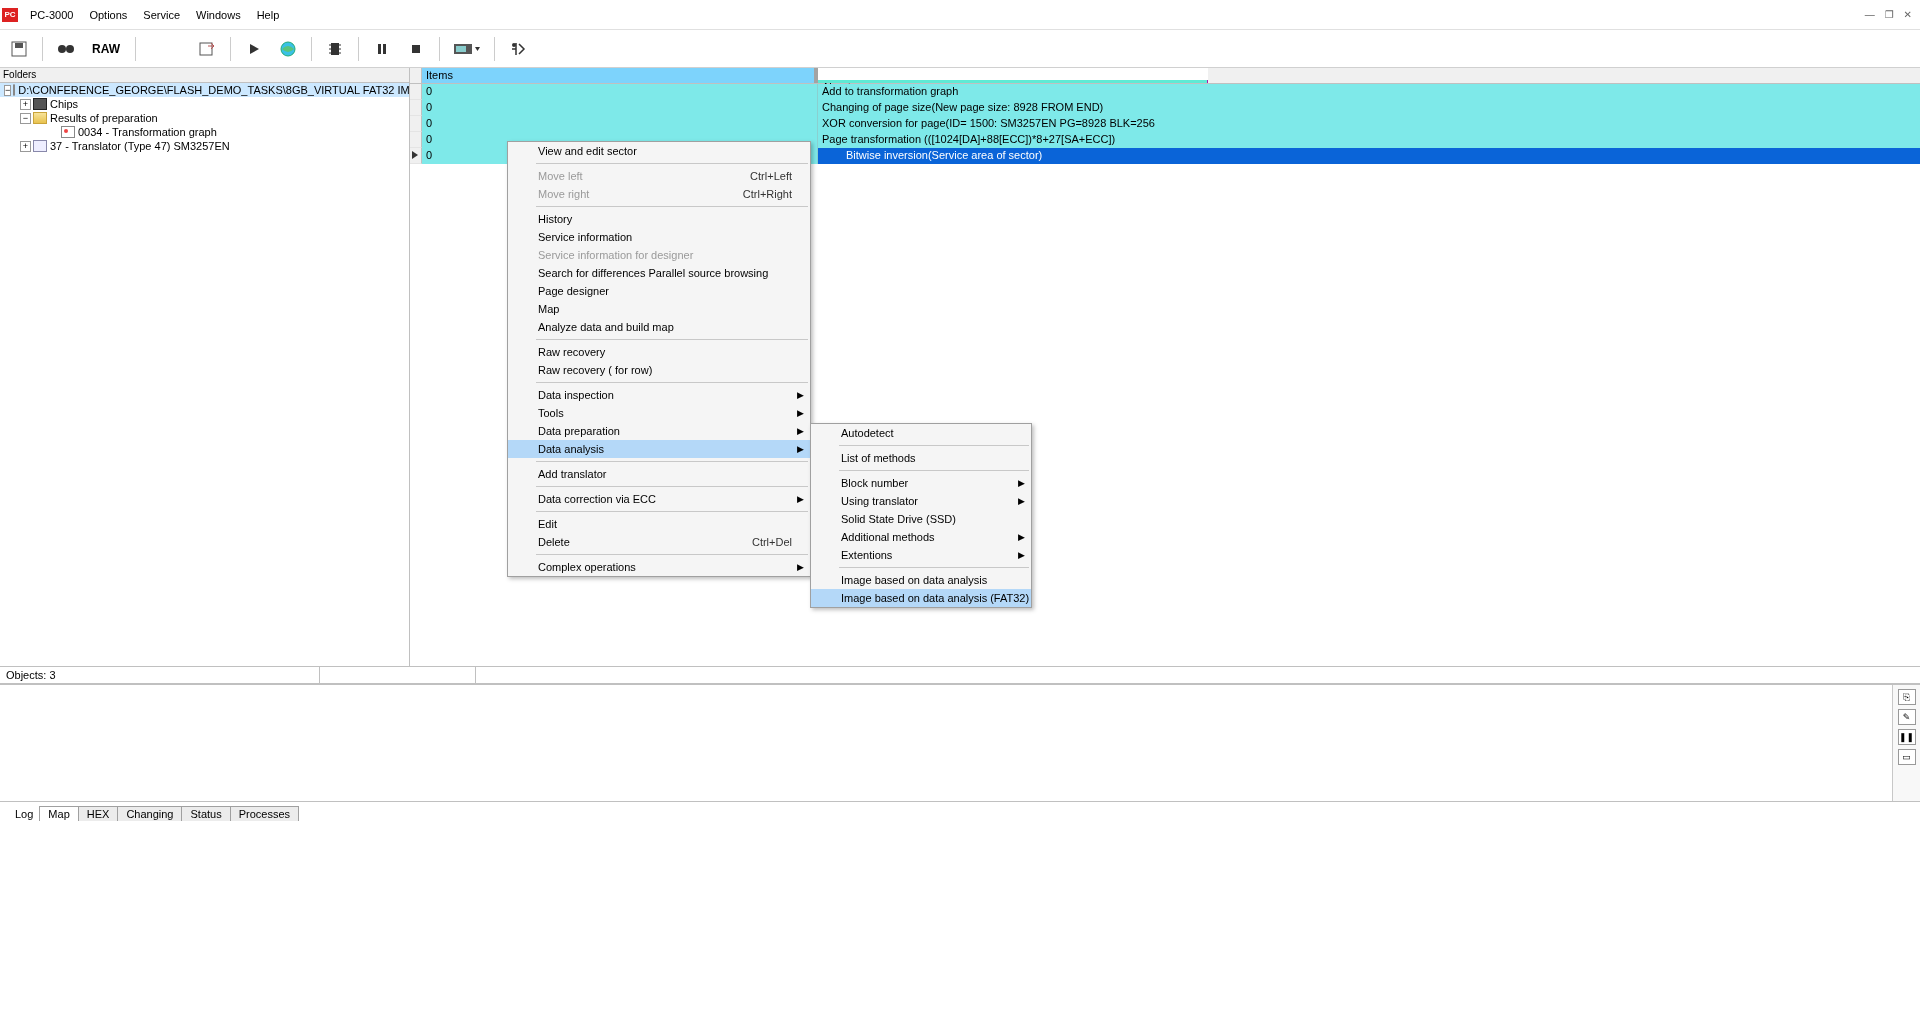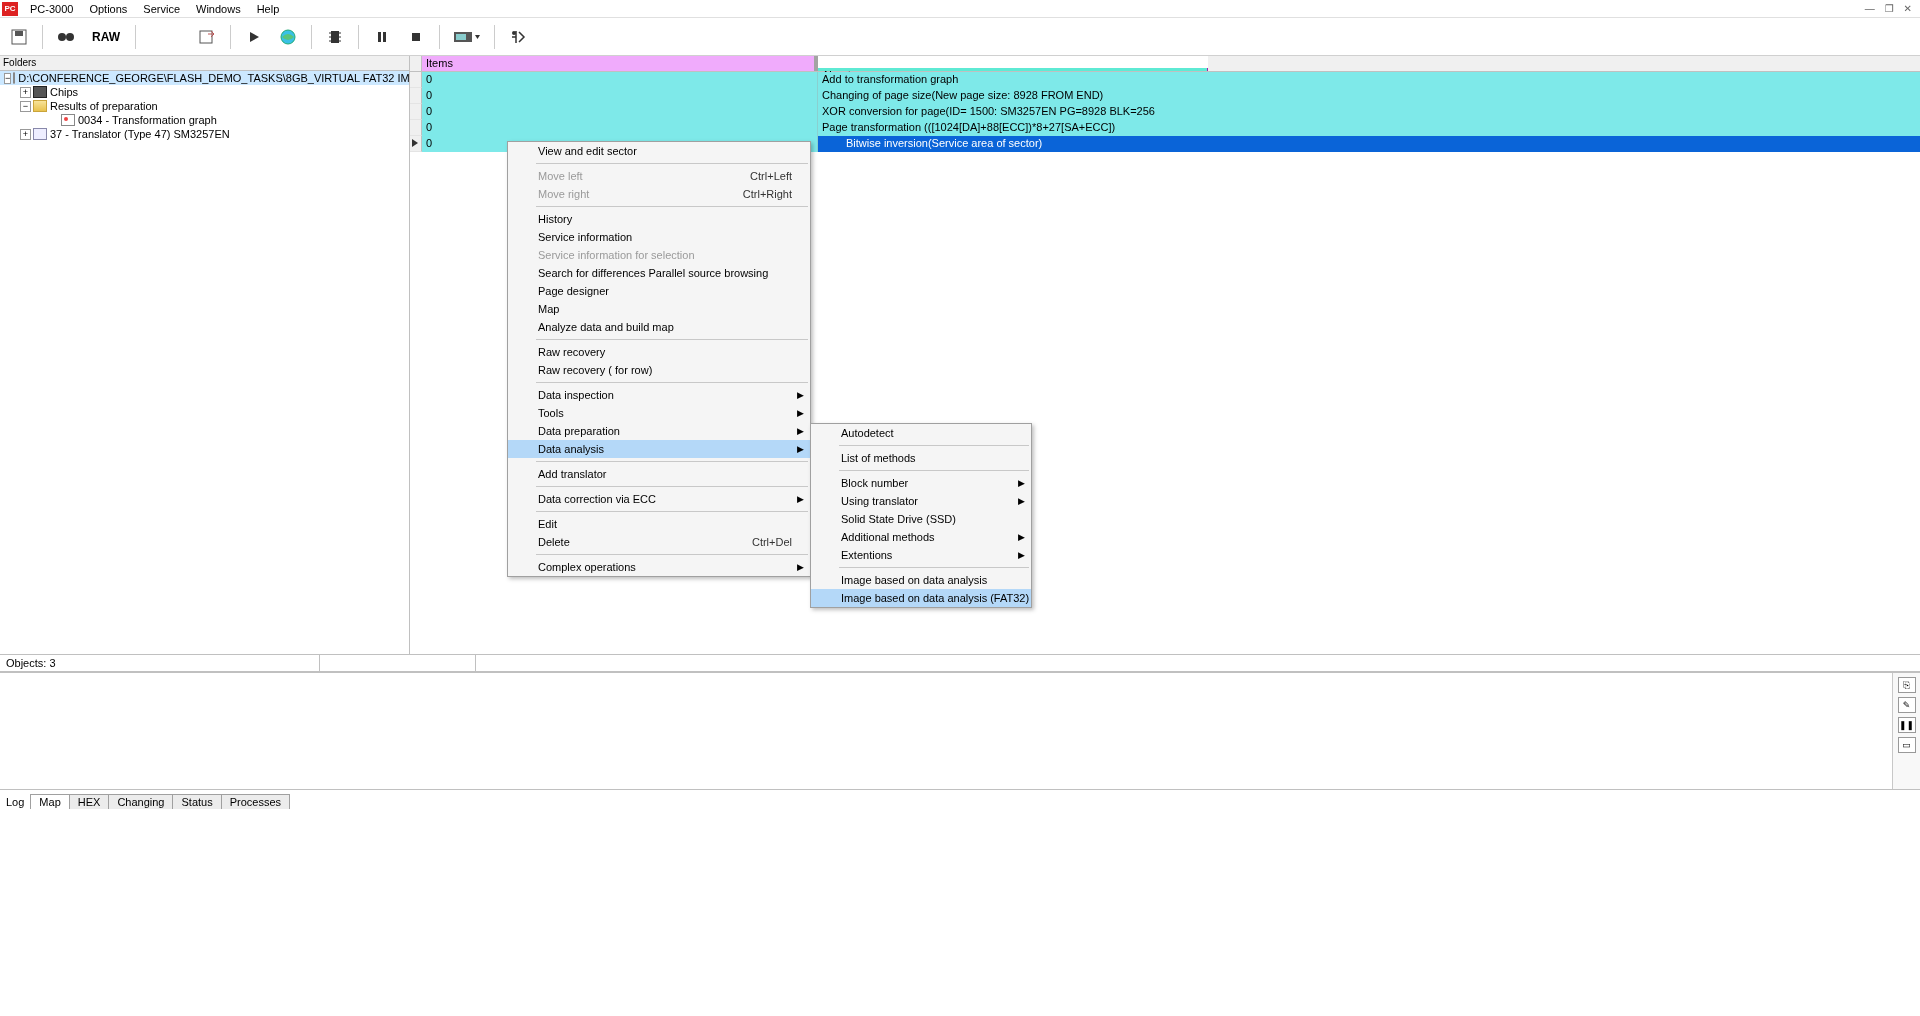--- a/index.html
+++ b/index.html
@@ -1,19 +1,19 @@
 <!DOCTYPE html>
 <html><head>
 <meta charset="utf-8">
 <style>
 * { margin: 0; padding: 0; box-sizing: border-box; }
 body { font-family: "Segoe UI", Tahoma, sans-serif; font-size: 11px; background: #fff; color: #000; overflow: hidden; width: 1920px; height: 1016px; position: relative; }
 
 
-.titlebar { height: 18px; background: #fff; display: flex; align-items: center; border-bottom: 1px solid #e0e0e0; text-align: right; }
+.titlebar { height: 30px; background: #fff; display: flex; align-items: center; border-bottom: 1px solid #e0e0e0; text-align: right; }
 .titlebar .app-icon { width: 16px; height: 14px; background: #d22; margin: 0 4px 0 2px; display:flex; align-items:center; justify-content:center; color:#fff; font-size:8px; font-weight:bold;}
 .titlebar .menu { display: flex; gap: 0; }
 .titlebar .menu span { padding: 0 8px; cursor: default; }
 .titlebar .window-controls { margin-left: auto; display: flex; gap: 2px; padding-right: 4px; font-size: 10px; color:#666;}
 .titlebar .window-controls span { padding: 0 4px; }
 
 
 .toolbar { height: 38px; background: #fff; border-bottom: 1px solid #d0d0d0; display: flex; align-items: center; padding: 2px 6px; gap: 8px; }
 .tbbtn { min-width: 26px; height: 26px; display: flex; align-items: center; justify-content: center; border: 1px solid transparent; border-radius: 2px; font-size: 11px; }
 .vsep { width: 1px; height: 24px; background: #ccc; margin: 0 2px; }
@@ -33,21 +33,21 @@
 .ico.disk { background:#ccc; border:1px solid #888; border-radius:1px;}
 .ico.chip { background:#555; border:1px solid #222;}
 .ico.graph { background:#fff; border:1px solid #888; position:relative;}
 .ico.graph:before{content:""; position:absolute; left:2px; top:2px; width:4px; height:4px; background:#e44; border-radius:50%;}
 .ico.trans { background:#eef; border:1px solid #88a;}
 
 
 .right-panel { flex: 1; display:flex; flex-direction:column;}
 .list-head { display:flex; height:16px; background:#fff; border-bottom:1px solid #c0c0c0;}
 .col-gut { width:12px; background:#f0f0f0; border-right:1px solid #c0c0c0;}
-.col-items { width:396px; border-right:4px solid #a3a3a3; padding-left:4px; background:#f0abfc; line-height:15px;}
+.col-items { width:396px; border-right:4px solid #a3a3a3; padding-left:4px; background:#7dd3fc; line-height:15px;}
 .col-about { width:390px; border-right:1px solid #a21caf; padding-left:4px; background:#5eead4; line-height:15px;margin-top:12px;}
 .col-rest { flex:1; background:#f0f0f0;}
 .list-body { flex:1; overflow:auto; position:relative;}
 .row { height:16px; display:flex; align-items:stretch;}
 .row .gut { width:12px; background:#f0f0f0; border-right:1px solid #c0c0c0; border-bottom:1px solid #e4e4e4;}
 .row .c1 { width:396px; padding-left:4px; border-right:1px solid #8ad0d0; line-height:15px;}
 .row .c2 { width:390px; padding-left:4px; line-height:15px;}
 .row .c3 { flex:1;}
 .row.cyan .c1, .row.cyan .c2, .row.cyan .c3 { background:#7ee9e9;}
 .row.sel .c1 { background:#7ee9e9;}
@@ -72,21 +72,21 @@
 .statusbar .cell.second { width:156px;}
 .statusbar .cell.third { flex:1; padding-left:6px;}
 
 
 .bottom { border-top:1px solid #c0c0c0; display:flex; height: 117px;}
 .bottom .logarea { flex:1; background:#fff;}
 .bottom .sidebtns { width: 28px; border-left:1px solid #c8c8c8; display:flex; flex-direction:column; align-items:center; gap:4px; padding-top:4px; background:#f8f8f8;}
 .sidebtn { width:18px; height:16px; border:1px solid #999; background:#fff; font-size:9px; display:flex; align-items:center; justify-content:center;}
 
 
-.tabs { height:19px; border-top:1px solid #c0c0c0; display:flex; align-items:flex-end; background:#fff; padding-left:4px; gap:0;}
+.tabs { height:19px; border-top:1px solid #c0c0c0; display:flex; align-items:flex-end; background:#fff; padding-left:13px; gap:0;}
 .tab { border:1px solid #a0a0a0; border-bottom:none; padding:1px 8px; background:#ececec; font-size:11px; margin-right:-1px; position:relative; top:1px;}
 .tab.active { background:#fff; z-index:1;}
 .tabs .loglabel { padding:0 6px 0 2px; font-size:11px;}
 
 svg{display:block}
 </style>
 </head>
 <body>
 
 <div class="titlebar">
@@ -274,21 +274,21 @@
       <span class="shortcut">Ctrl+Right</span>
     </div>
     <div class="msep"></div>
     <div class="mi">
       <span>History</span>
     </div>
     <div class="mi">
       <span>Service information</span>
     </div>
     <div class="mi disabled">
-      <span>Service information for selection</span>
+      <span>Service information for designer</span>
     </div>
     <div class="mi">
       <span>Search for differences Parallel source browsing</span>
     </div>
     <div class="mi">
       <span>Page designer</span>
     </div>
     <div class="mi">
       <span>Map</span>
     </div>

